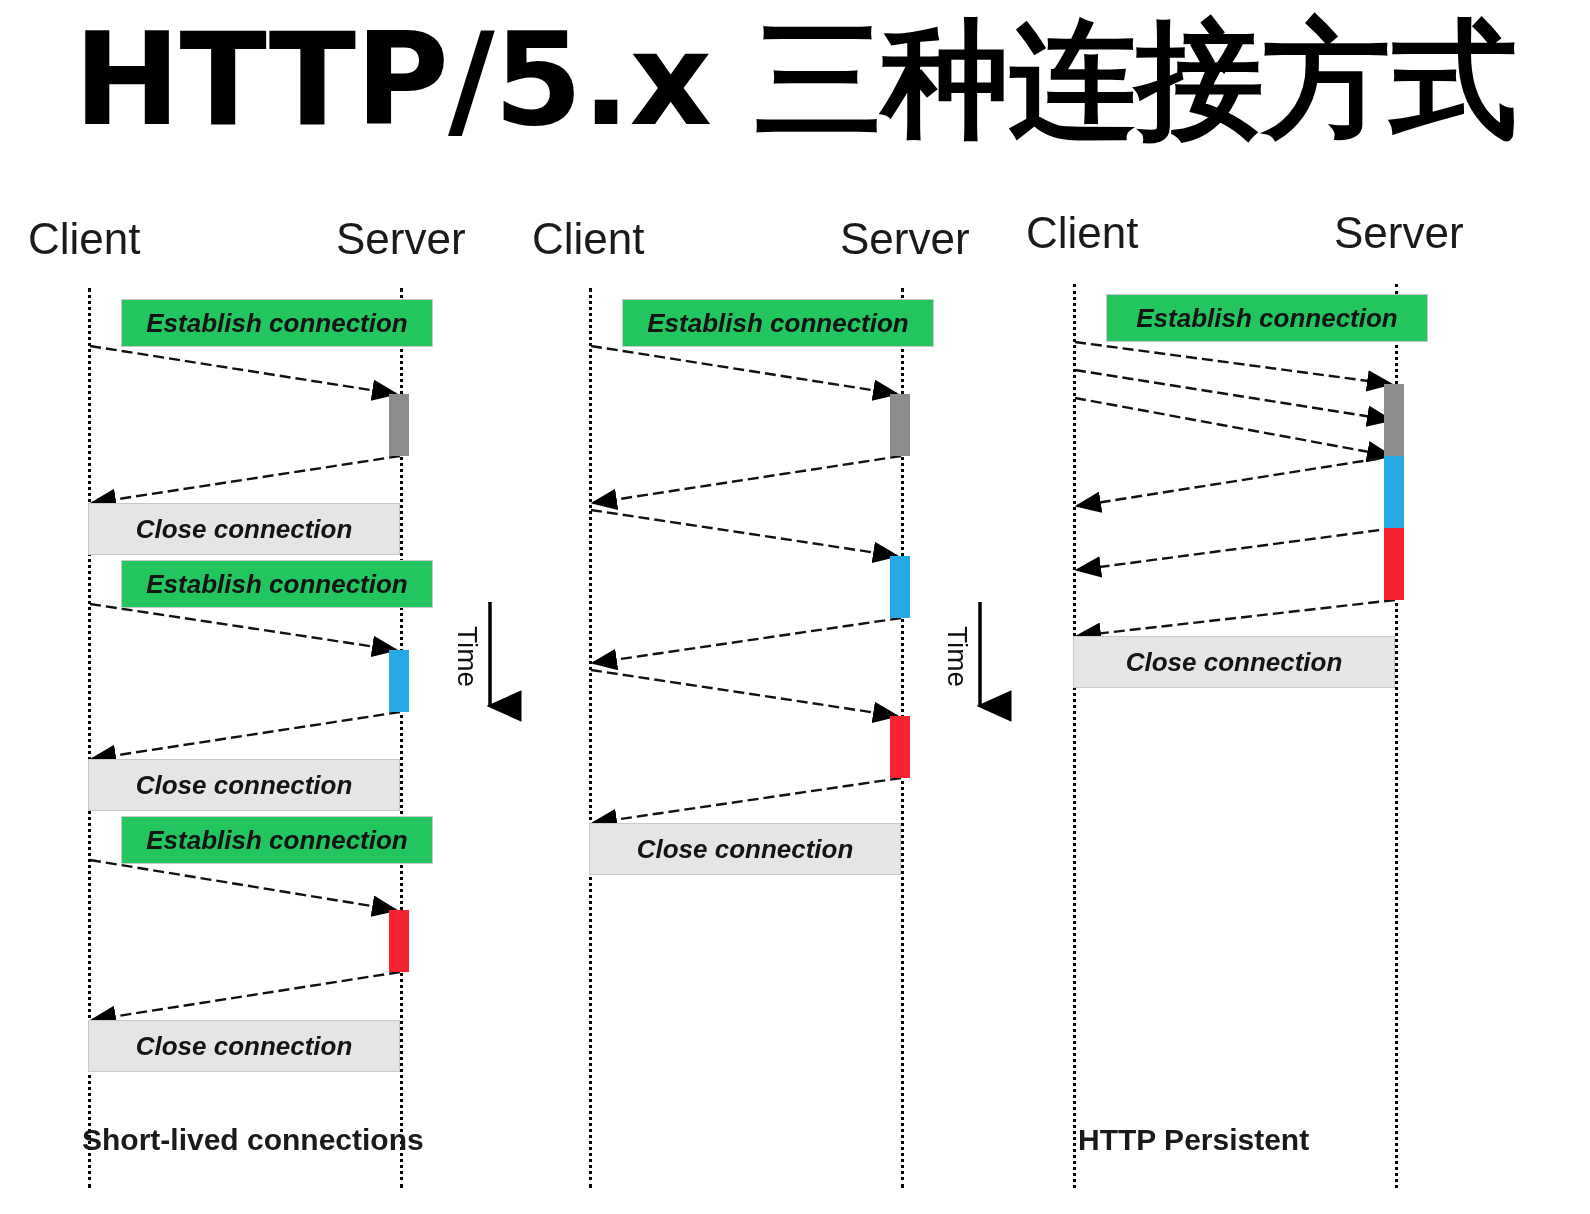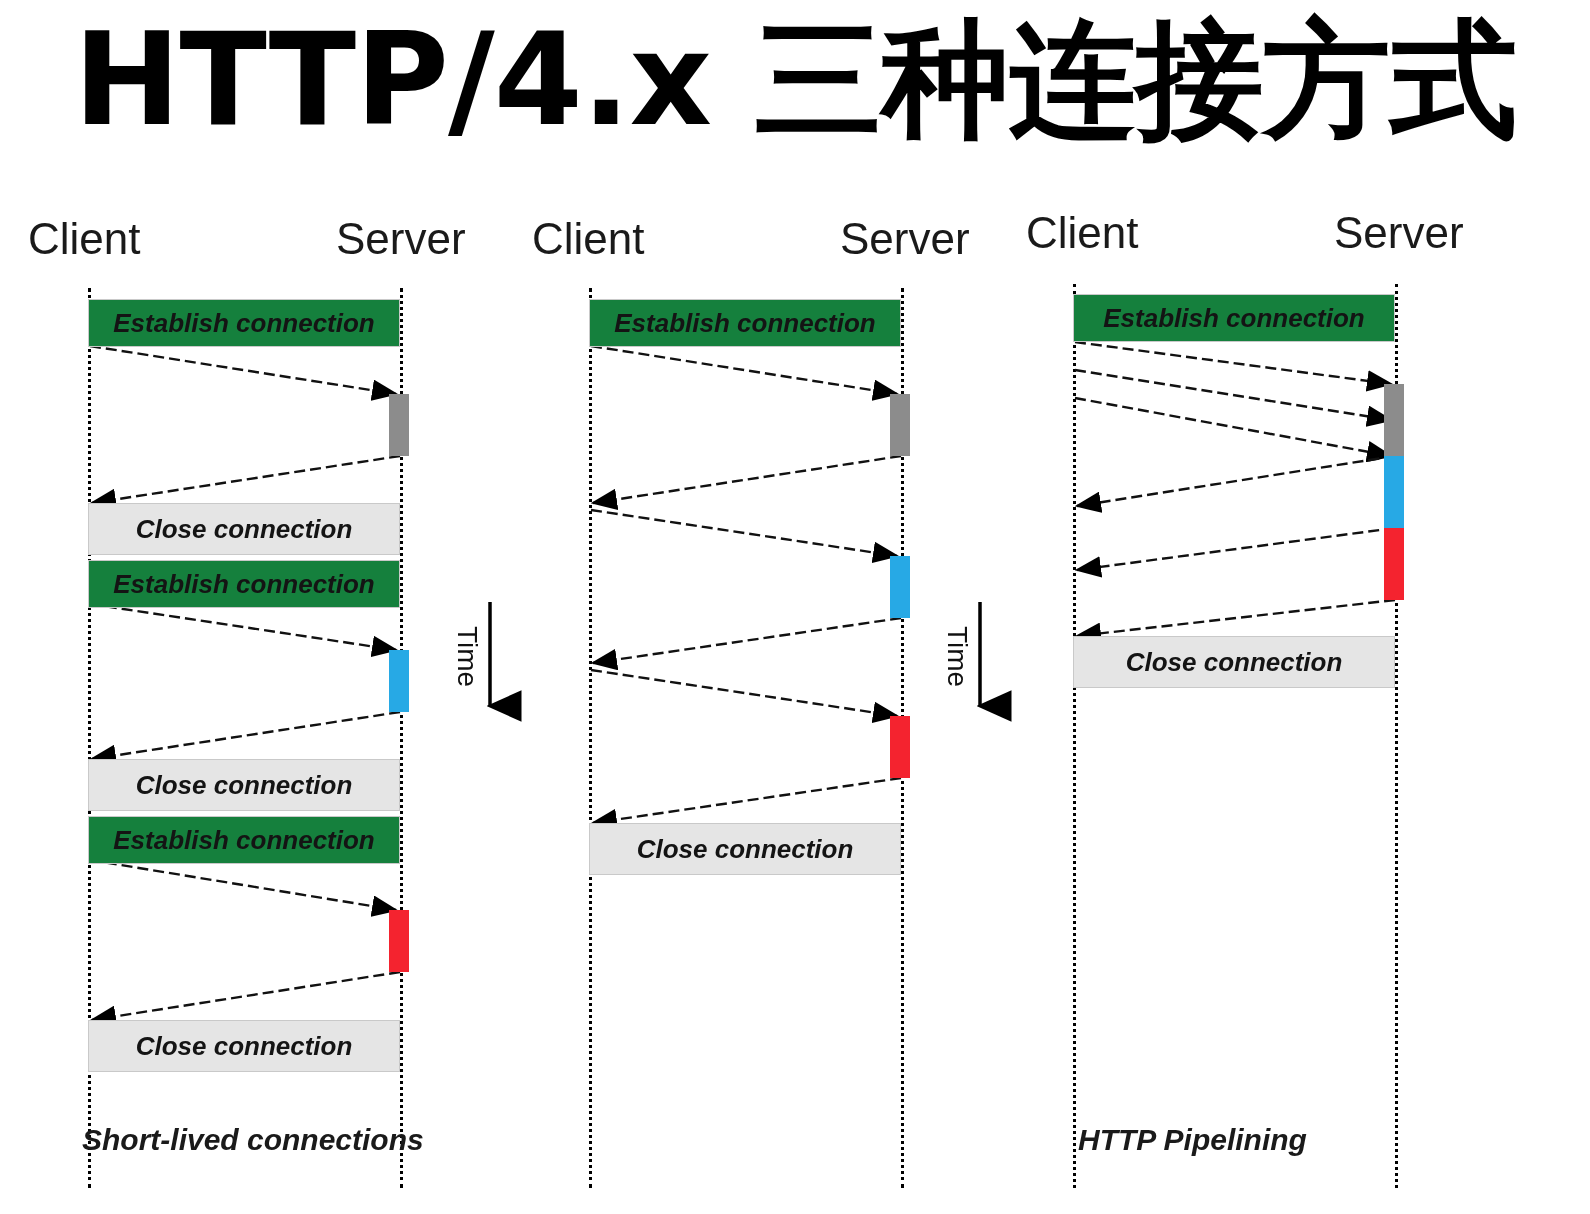--- a/index.html
+++ b/index.html
@@ -59,21 +59,21 @@
     font-family: "Liberation Sans", sans-serif;
     font-style: italic;
     font-weight: bold;
     font-size: 26px;
     color: #141414;
     display: flex;
     align-items: center;
     justify-content: center;
     white-space: nowrap;
   }
-  .msgbox.establish { background: #15803d; }
+  .msgbox.establish { background: #22c55e; margin-left: 33px; }
   .msgbox.close { background: #e5e5e5; }
   .actbar {
     position: absolute;
     width: 20px;
   }
   .actbar.gray { background: #8c8c8c; }
   .actbar.blue { background: #27a9e5; }
   .actbar.red  { background: #f4232f; }
   .arrows { position: absolute; left: 0; top: 0; }
   .time-group { position: absolute; }
@@ -82,31 +82,30 @@
     font-family: "Liberation Sans", sans-serif;
     font-size: 28px;
     color: #111111;
     transform: rotate(90deg);
     transform-origin: left top;
     white-space: nowrap;
   }
   .caption {
     position: absolute;
     font-family: "Liberation Sans", sans-serif;
-    font-style: italic;
     font-weight: bold;
     font-size: 30px;
     color: #1a1a1a;
     white-space: nowrap;
   }
 </style>
 </head>
 <body>
 
-<div id="page-title">HTTP/4.x 三种连接方式</div>
+<div id="page-title">HTTP/5.x 三种连接方式</div>
 
 <div id="diagram-area">
 
   <div class="panel" style="left:0px; width:440px;">
 
     <div class="actor-label" style="left:28px; top:16px;">Client</div>
     <div class="actor-label" style="left:336px; top:16px;">Server</div>
 
     <div class="lifeline" style="left:88px; top:90px; height:900px;"></div>
     <div class="lifeline" style="left:400px; top:90px; height:900px;"></div>
@@ -222,16 +221,16 @@
       </g>
     </svg>
 
     <div class="msgbox establish" style="left:53px; top:96px; width:322px; height:48px;">Establish connection</div>
     <div class="msgbox close" style="left:53px; top:438px; width:322px; height:52px;">Close connection</div>
 
     <div class="actbar gray" style="left:364px; top:186px; height:72px;"></div>
     <div class="actbar blue" style="left:364px; top:258px; height:72px;"></div>
     <div class="actbar red" style="left:364px; top:330px; height:72px;"></div>
 
-    <div class="caption" style="left:58px; top:925px;">HTTP Pipelining</div>
+    <div class="caption" style="left:58px; top:925px;">HTTP Persistent</div>
   </div>
 
 </div>
 
 </body></html>

